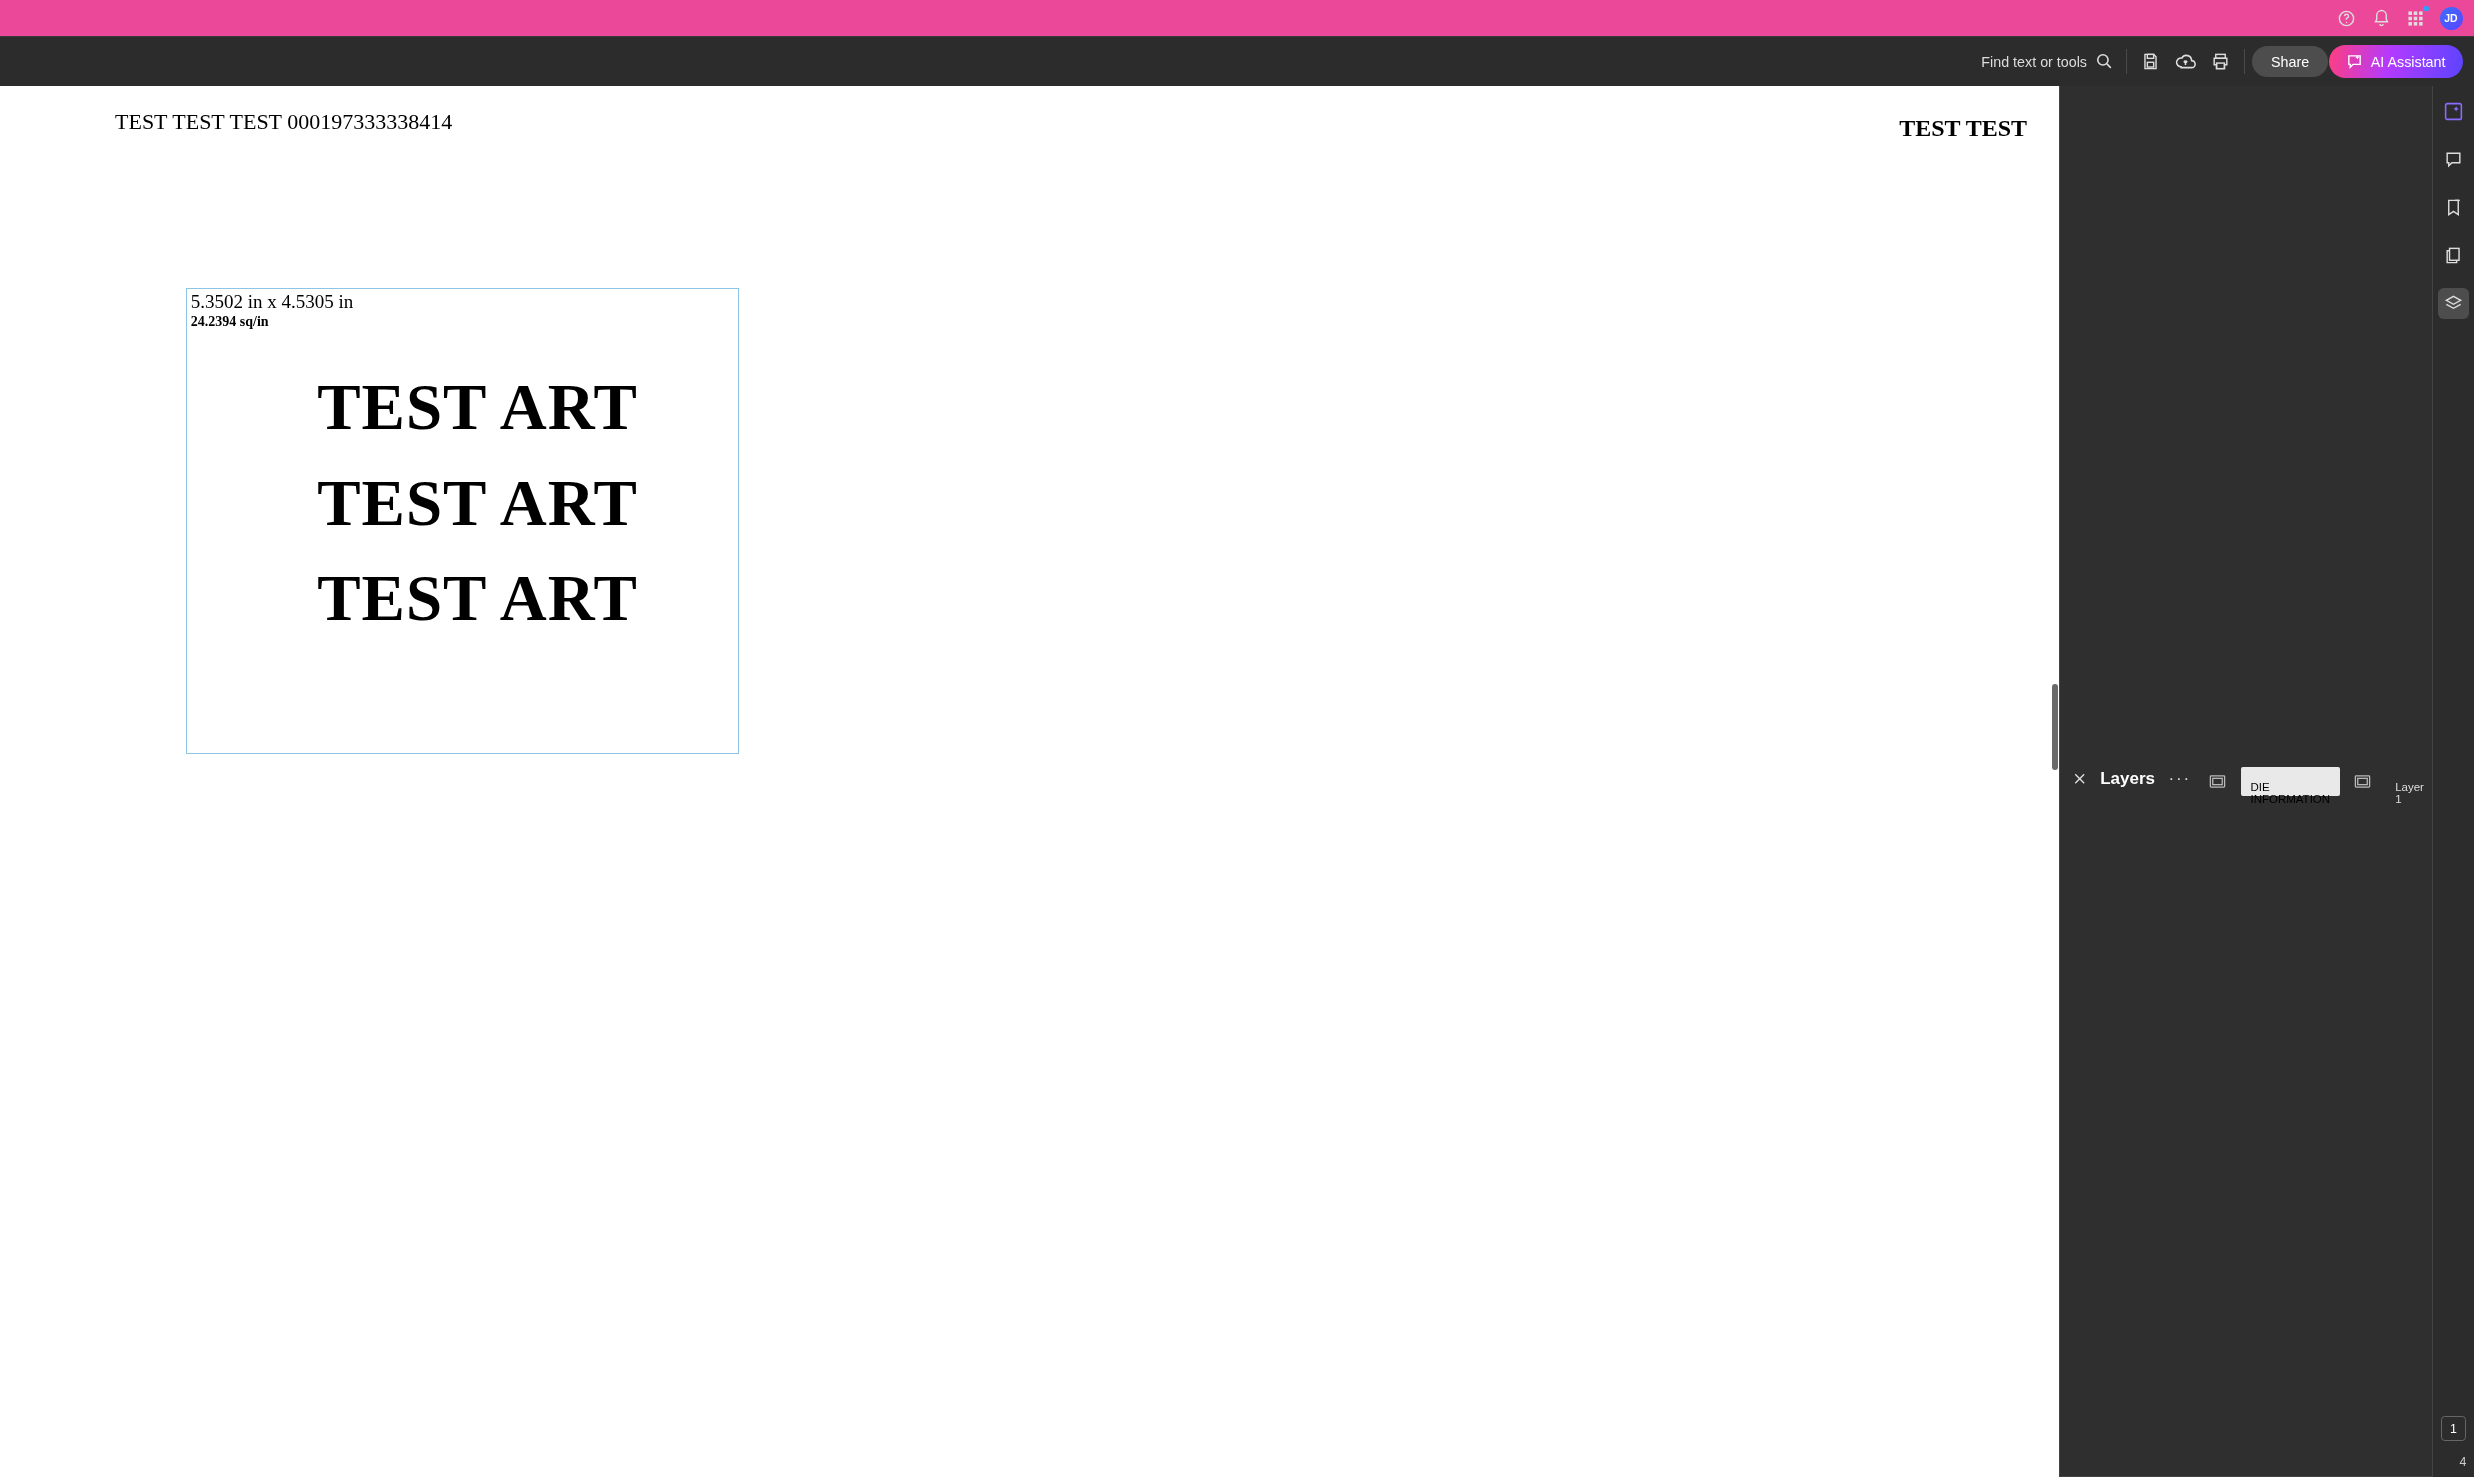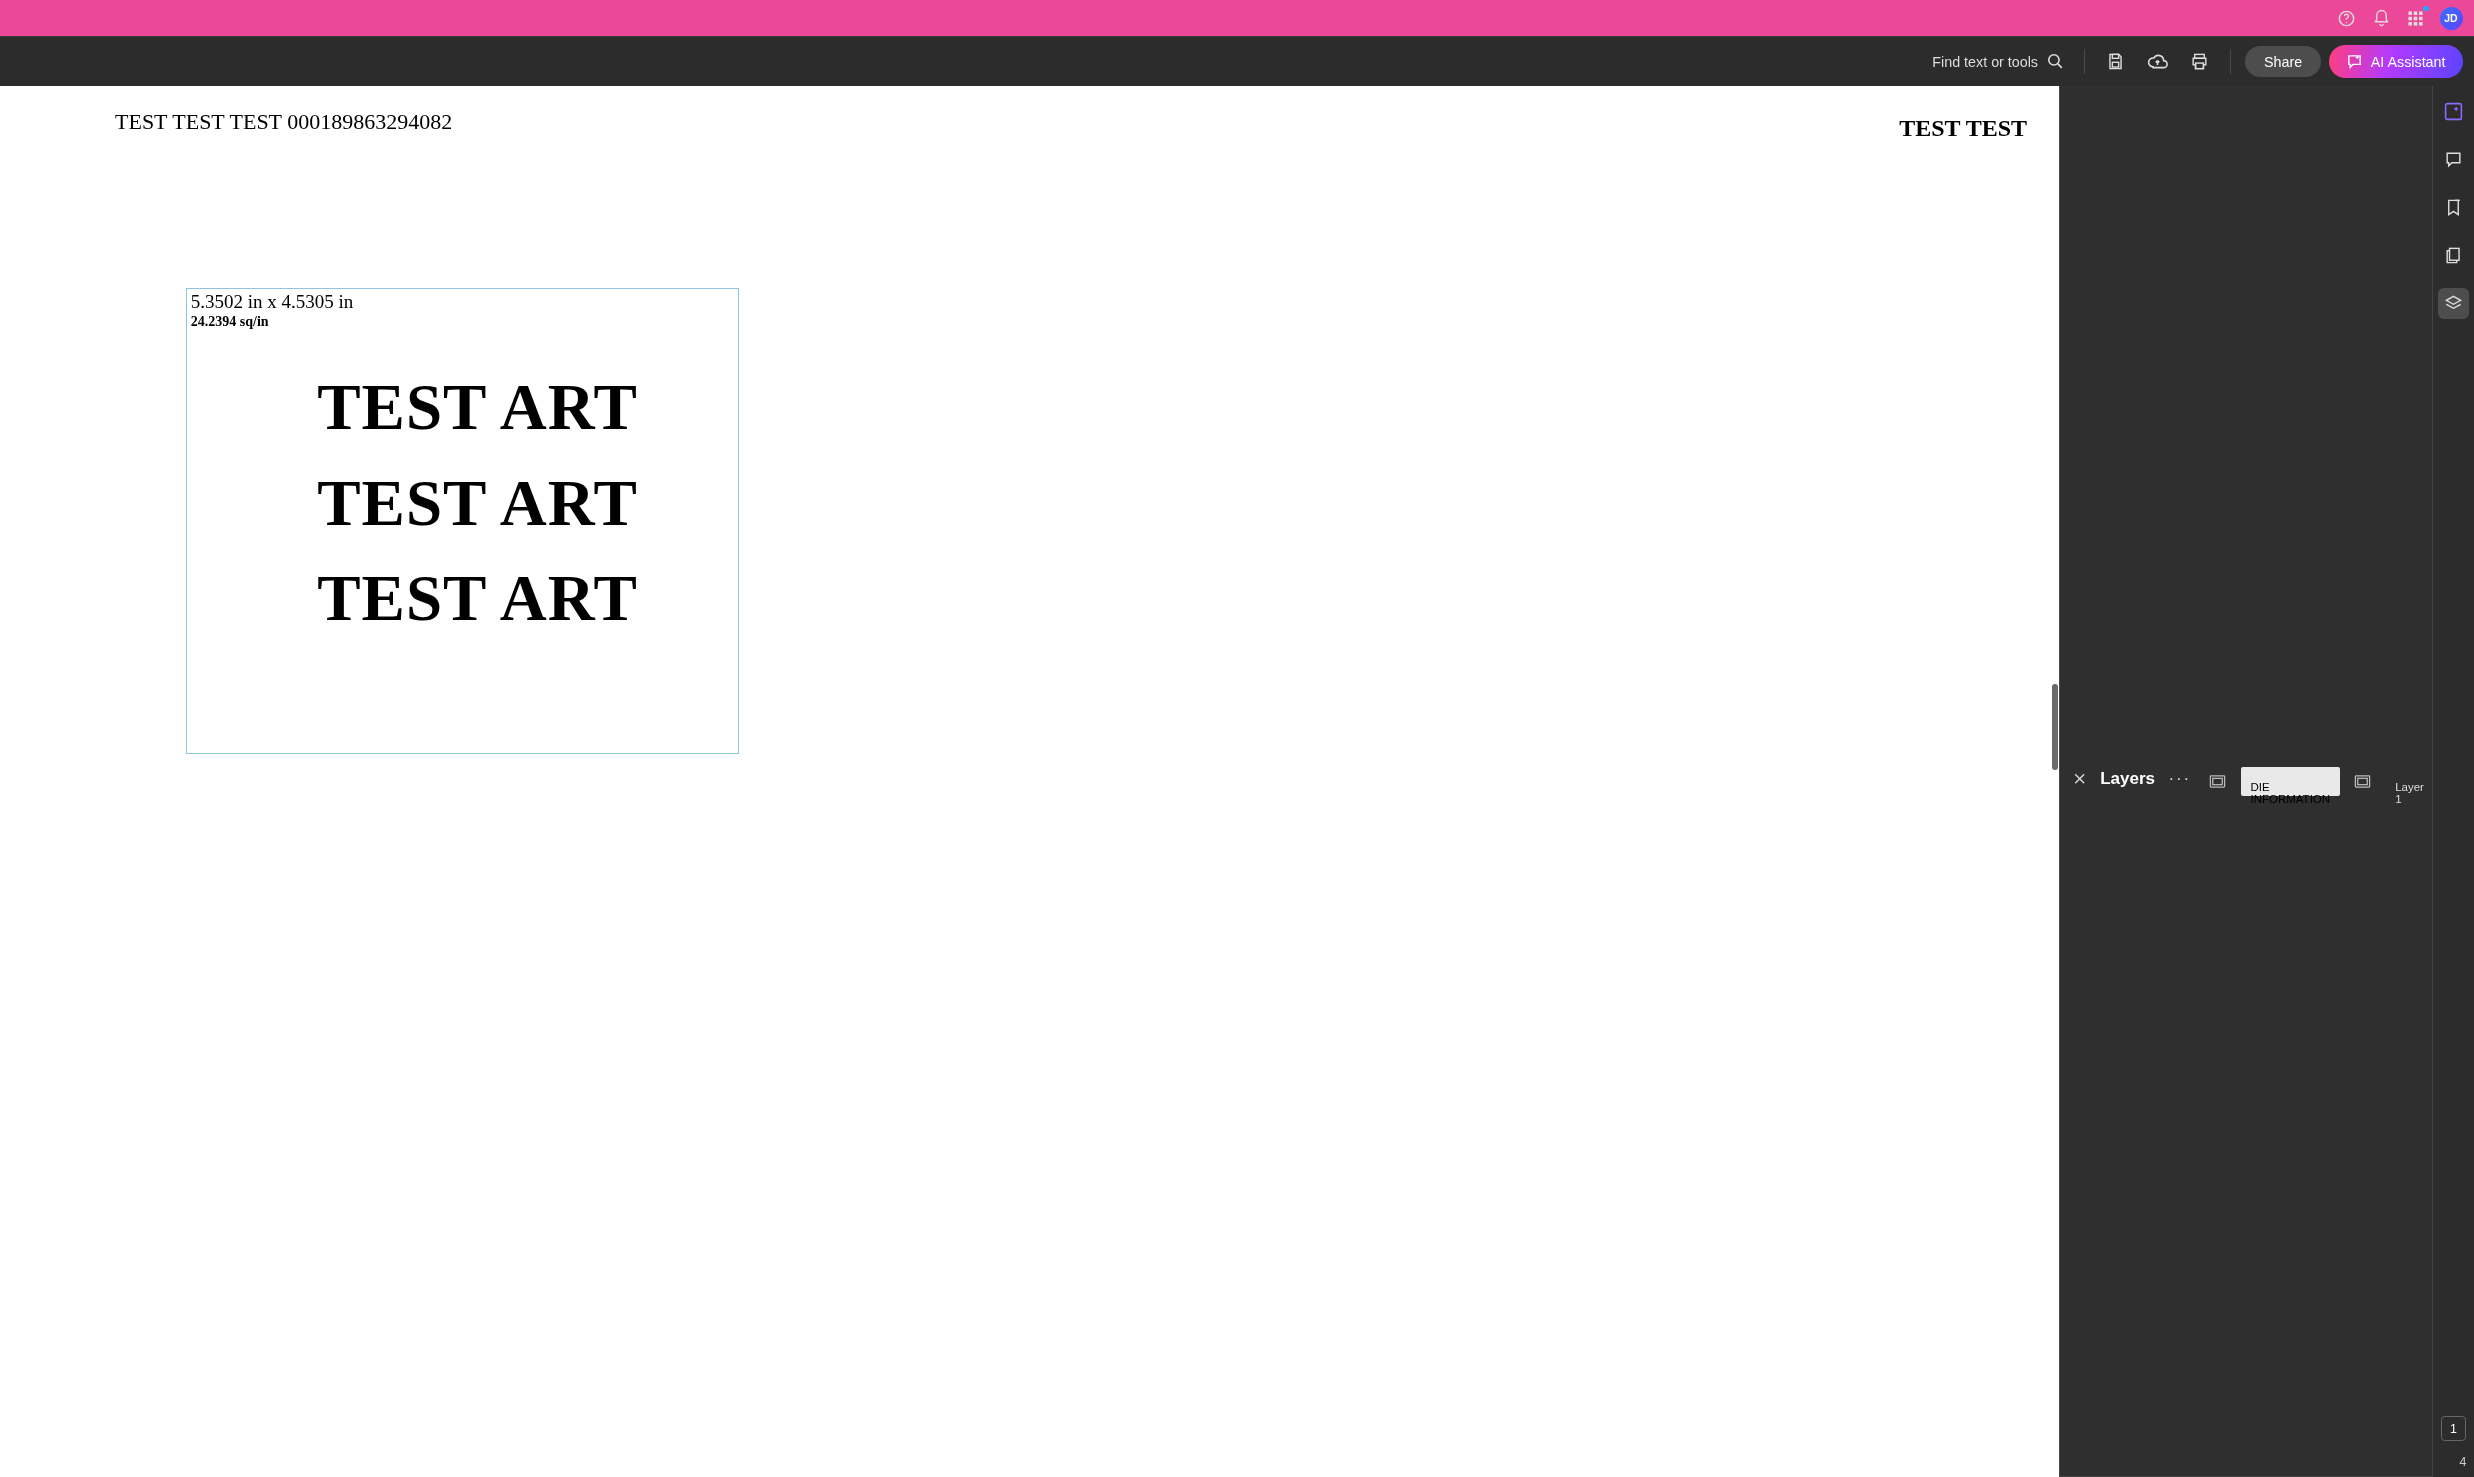--- a/index.html
+++ b/index.html
@@ -32,21 +32,21 @@
   .apps-dot { position:absolute; top:-1.9px; right:-2.9px; width:5.7px; height:5.7px; border-radius:50%; background:#2aa3ff; }
 
   
   .toolbar {
     height: 50px;
     background: #2c2c2c;
     display: flex;
     align-items: center;
     justify-content: flex-end;
     padding-right: 11.5px;
-    gap: 8px;
+    gap: 1px;
     border-top: 1px solid #3a3a3a;
   }
   .toolbar .search-group {
     display:flex; align-items:center; gap:7.6px; color:#ddd; font-size:14.3px;
     padding: 3.8px 5.7px; cursor:pointer;
   }
   .toolbar .sep { width:1px; height:25px; background:#4a4a4a; margin:0 5.7px; }
   .toolbar .tool-icon {
     width:34px; height:34px; display:flex; align-items:center; justify-content:center;
     color:#ddd; border-radius:5.7px; cursor:pointer;
@@ -244,21 +244,21 @@
         <path d="M16 3l1 2 2 1-2 1-1 2-1-2-2-1 2-1z" fill="currentColor" stroke="none"></path>
       </svg>
     <span>AI Assistant</span>
   </button>
 </div>
 
 <div class="main">
 
   <div class="doc-viewport">
     <div class="page">
-      <div class="hdr-left">TEST TEST TEST 000189863294082</div>
+      <div class="hdr-left">TEST TEST TEST 000197333338414</div>
       <div class="hdr-right">TEST TEST</div>
       <div class="die-box">
         <div class="die-dim1">5.3502 in x 4.5305 in</div>
         <div class="die-dim2">24.2394 sq/in</div>
         <div class="art-text art1">TEST ART</div>
         <div class="art-text art2">TEST ART</div>
         <div class="art-text art3">TEST ART</div>
       </div>
     </div>
     <div class="scroll-handle"></div>

